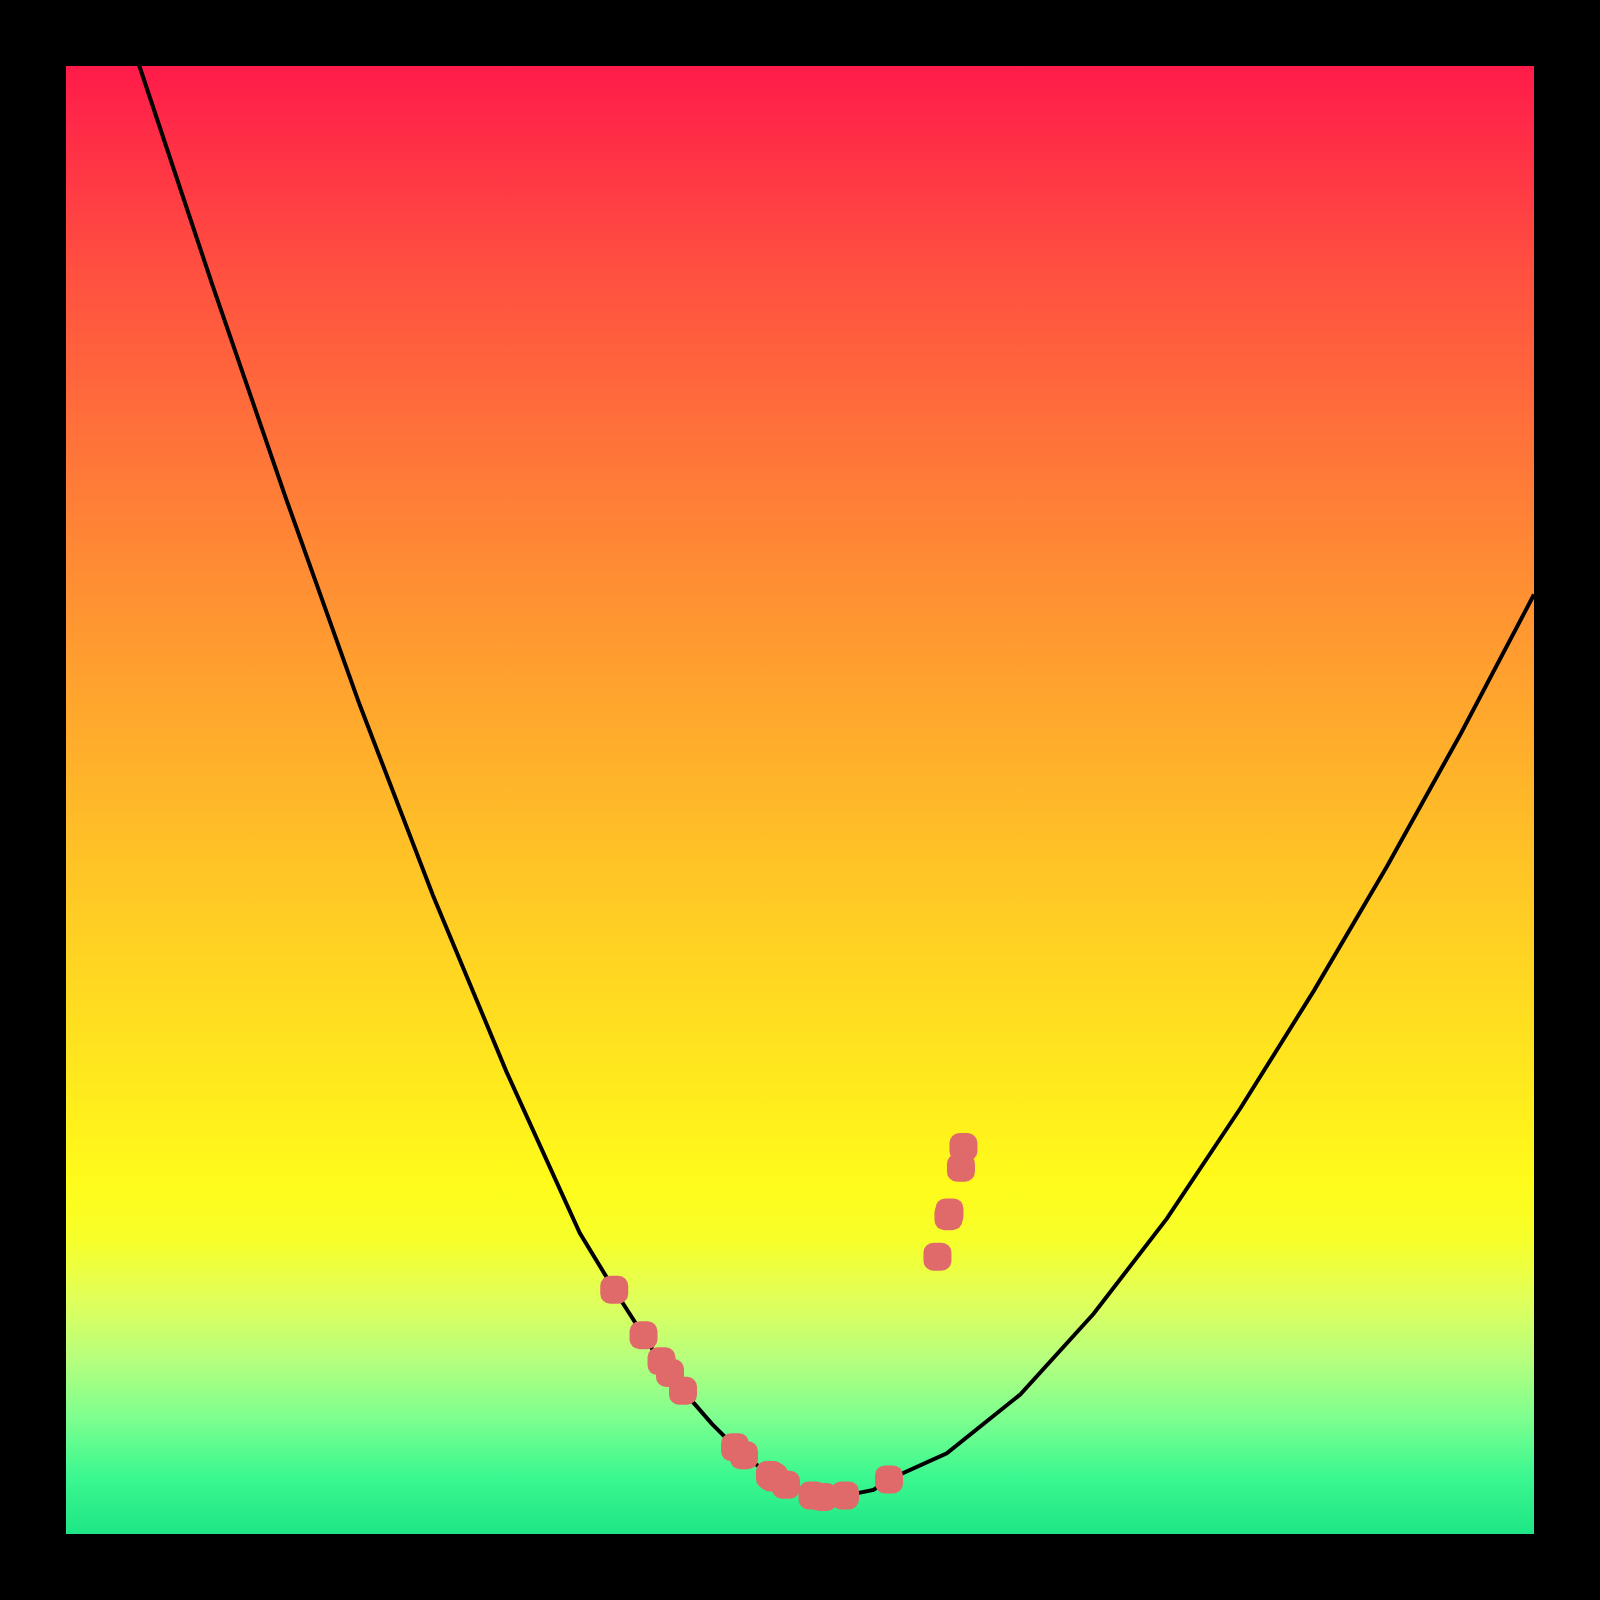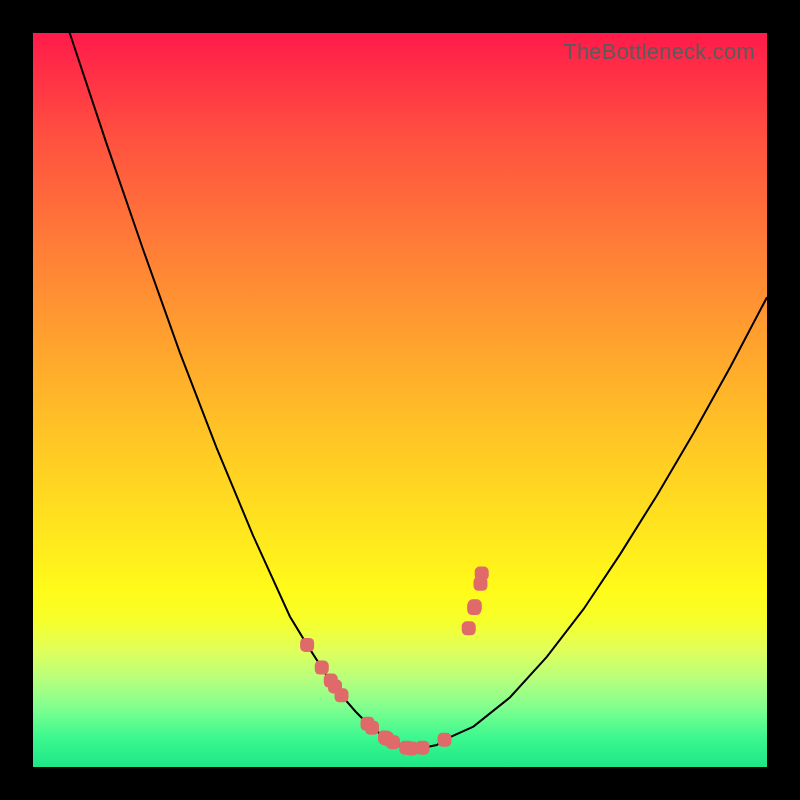--- a/index.html
+++ b/index.html
@@ -67,21 +67,20 @@
   .marker {
     fill: #e06a6a;
     stroke: none;
   }
 </style>
 </head>
 <body>
 
 <div class="frame">
   <div class="plot-area">
-    <div class="watermark">TheBottleneck.com</div>
     <svg class="curve" viewBox="0 0 734 734" preserveAspectRatio="none">
       <path id="main-path" class="main-line" d="M0.00 -110.10 L36.70 0.00 L73.40 110.10 L110.10 216.53 L146.80 319.29 L183.50 414.71 L220.20 502.79 L256.90 583.53 L274.12 611.88 L293.60 642.25 L308.28 662.07 L322.96 678.95 L337.64 693.63 L352.32 704.64 L359.66 709.04 L367.00 712.71 L374.34 714.92 L381.68 715.65 L389.02 714.92 L403.70 711.98 L411.49 706.70 L440.40 693.63 L477.10 664.27 L513.80 623.90 L550.50 576.19 L587.20 521.14 L623.90 462.42 L660.60 400.03 L697.30 333.97 L734.00 264.24"></path>
       <g id="marker-layer">
           <rect x="267.12" y="604.88" width="14" height="14" rx="5" class="marker"></rect>
           <rect x="281.76" y="627.62" width="14" height="14" rx="5" class="marker"></rect>
           <rect x="290.76" y="640.61" width="14" height="14" rx="5" class="marker"></rect>
           <rect x="295.01" y="646.51" width="14" height="14" rx="5" class="marker"></rect>
           <rect x="301.51" y="655.35" width="14" height="14" rx="5" class="marker"></rect>
           <rect x="327.51" y="683.63" width="14" height="14" rx="5" class="marker"></rect>
           <rect x="332.00" y="687.64" width="14" height="14" rx="5" class="marker"></rect>

